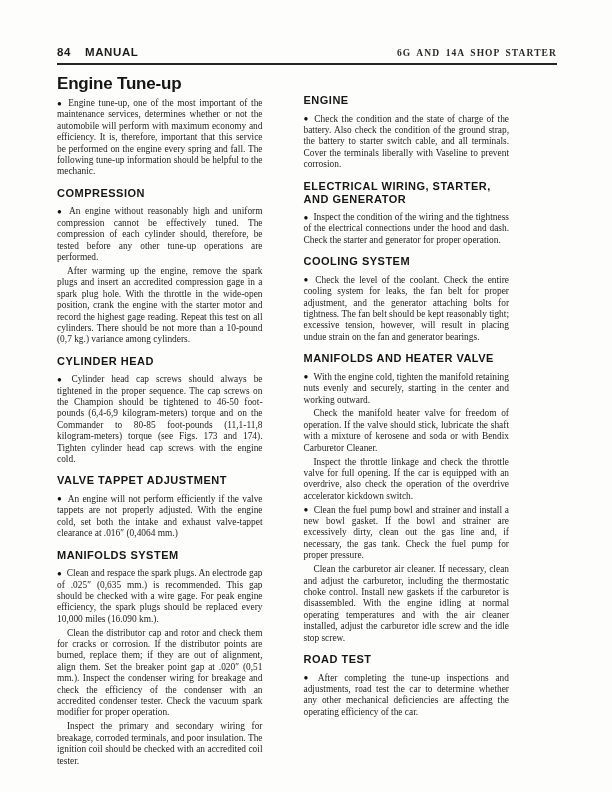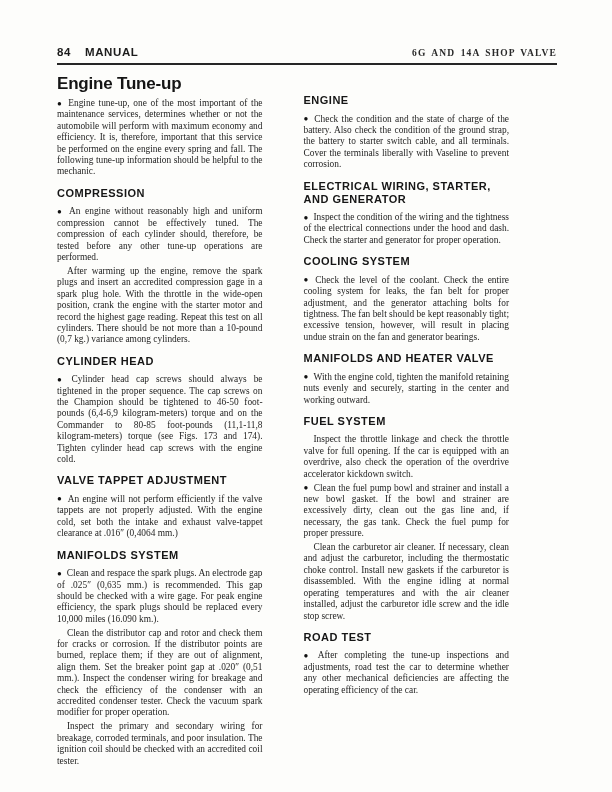--- a/index.html
+++ b/index.html
@@ -102,21 +102,21 @@
 </head>
 <body>
 
 <div class="page">
 
   <div class="header">
     <div class="header-left">
       <span>84</span>
       <span>MANUAL</span>
     </div>
-    <div class="header-right">6G AND 14A SHOP VALVE</div>
+    <div class="header-right">6G AND 14A SHOP STARTER</div>
   </div>
 
   <div class="content">
     <div class="col col-left" id="col-left">
       <h1 class="article-title">Engine Tune-up</h1>
     <p class="body-para"><span class="bullet">●</span>Engine tune-up, one of the most important of the maintenance services, determines whether or not the automobile will perform with maximum economy and efficiency. It is, therefore, important that this service be performed on the engine every spring and fall. The following tune-up information should be helpful to the mechanic.</p>
         <h2 class="section-heading">COMPRESSION</h2>
         <p class="body-para"><span class="bullet">●</span>An engine without reasonably high and uniform compression cannot be effectively tuned. The compression of each cylinder should, therefore, be tested before any other tune-up operations are performed.</p>
         <p class="body-para indent">After warming up the engine, remove the spark plugs and insert an accredited compression gage in a spark plug hole. With the throttle in the wide-open position, crank the engine with the starter motor and record the highest gage reading. Repeat this test on all cylinders. There should be not more than a 10-pound (0,7 kg.) variance among cylinders.</p>
         <h2 class="section-heading">CYLINDER HEAD</h2>
@@ -131,21 +131,21 @@
     <div class="col col-right" id="col-right">
         <h2 class="section-heading">ENGINE</h2>
         <p class="body-para"><span class="bullet">●</span>Check the condition and the state of charge of the battery. Also check the condition of the ground strap, the battery to starter switch cable, and all terminals. Cover the terminals liberally with Vaseline to prevent corrosion.</p>
         <h2 class="section-heading">ELECTRICAL WIRING, STARTER,
 AND GENERATOR</h2>
         <p class="body-para"><span class="bullet">●</span>Inspect the condition of the wiring and the tightness of the electrical connections under the hood and dash. Check the starter and generator for proper operation.</p>
         <h2 class="section-heading">COOLING SYSTEM</h2>
         <p class="body-para"><span class="bullet">●</span>Check the level of the coolant. Check the entire cooling system for leaks, the fan belt for proper adjustment, and the generator attaching bolts for tightness. The fan belt should be kept reasonably tight; excessive tension, however, will result in placing undue strain on the fan and generator bearings.</p>
         <h2 class="section-heading">MANIFOLDS AND HEATER VALVE</h2>
         <p class="body-para"><span class="bullet">●</span>With the engine cold, tighten the manifold retaining nuts evenly and securely, starting in the center and working outward.</p>
-        <h2 class="section-heading">FUEL SYSTEM</h2>
+        <p class="body-para indent">Check the manifold heater valve for freedom of operation. If the valve should stick, lubricate the shaft with a mixture of kerosene and soda or with Bendix Carburetor Cleaner.</p>
         <p class="body-para indent">Inspect the throttle linkage and check the throttle valve for full opening. If the car is equipped with an overdrive, also check the operation of the overdrive accelerator kickdown switch.</p>
         <p class="body-para"><span class="bullet">●</span>Clean the fuel pump bowl and strainer and install a new bowl gasket. If the bowl and strainer are excessively dirty, clean out the gas line and, if necessary, the gas tank. Check the fuel pump for proper pressure.</p>
         <p class="body-para indent">Clean the carburetor air cleaner. If necessary, clean and adjust the carburetor, including the thermostatic choke control. Install new gaskets if the carburetor is disassembled. With the engine idling at normal operating temperatures and with the air cleaner installed, adjust the carburetor idle screw and the idle stop screw.</p>
         <h2 class="section-heading">ROAD TEST</h2>
         <p class="body-para"><span class="bullet">●</span>After completing the tune-up inspections and adjustments, road test the car to determine whether any other mechanical deficiencies are affecting the operating efficiency of the car.</p>
       </div>
   </div>
 
 </div>
 

